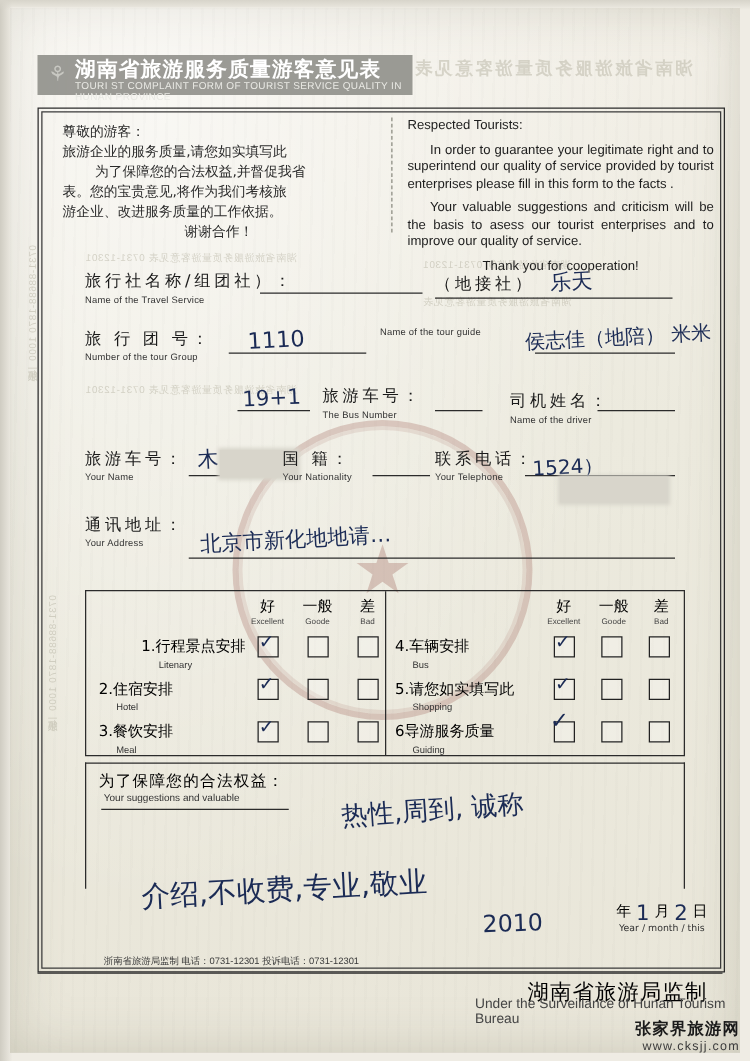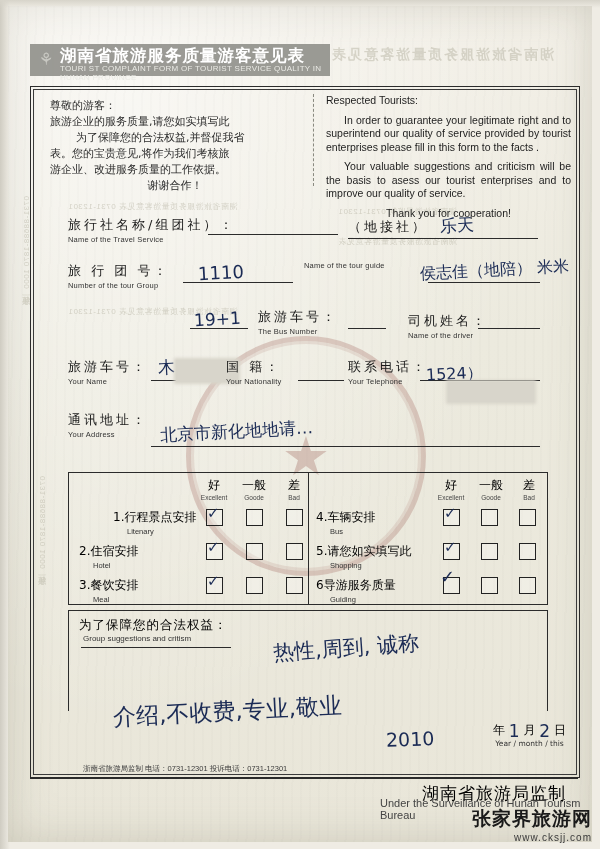--- a/index.html
+++ b/index.html
@@ -158,21 +158,21 @@
   }
   .foot-cn{
     position:absolute;right:26px;top:776px;font-size:17px;letter-spacing:1px;font-family:"DejaVu Sans", sans-serif;
   }
   .foot-en{
     position:absolute;left:372px;top:791px;font-size:11px;color:#444;
   }
   .wm{
     position:absolute;right:8px;bottom:6px;text-align:right;
   }
-  .wm .t1{font-size:19px;color:#1a1a1a;font-family:"DejaVu Sans", sans-serif;font-weight:bold;letter-spacing:1px;}
+  .wm .t1{font-size:13px;color:#1a1a1a;font-family:"DejaVu Sans", sans-serif;font-weight:bold;letter-spacing:1px;}
   .wm .t2{font-size:10px;color:#3a3a3a;letter-spacing:1px;}
   
   .edge-l{position:absolute;left:0;top:0;width:10px;height:849px;background:linear-gradient(90deg,#cfccc2,rgba(207,204,194,0));}
   .edge-t{position:absolute;left:0;top:0;width:600px;height:8px;background:linear-gradient(180deg,#d7d4ca,rgba(215,212,202,0));}
 </style>
 </head>
 <body>
 
 <div class="sheet">
 
@@ -363,21 +363,21 @@
       <div class="en" style="margin-left:14px;">Guiding</div>
     </div>
     <div class="box" style="left:374px;top:104px;"></div>
     <div class="tick" style="left:371px;top:96px;font-size:18px;">✓</div>
     <div class="box" style="left:412px;top:104px;"></div>
     <div class="box" style="left:450px;top:104px;"></div>
   </div>
 
   <div class="sugg">
     <div class="cn">为了保障您的合法权益：</div>
-    <div class="en">Group suggestions and critism</div>
+    <div class="en">Your suggestions and valuable</div>
     <div class="enline"></div>
   </div>
   <div class="hand" style="left:265px;top:628px;font-size:21px;transform:rotate(-4deg);">热性,周到, 诚称</div>
   <div class="hand" style="left:105px;top:690px;font-size:23px;transform:rotate(-3deg);">介绍,不收费,专业,敬业</div>
   <div class="hand" style="left:378px;top:722px;font-size:19px;transform:rotate(-2deg);">2010</div>
 
   <div class="dateline">
     <span>年</span>
     <span class="hand" style="position:relative;left:0;top:3px;font-size:17px;display:inline-block;transform:none;">1</span>
     <span>月</span>

